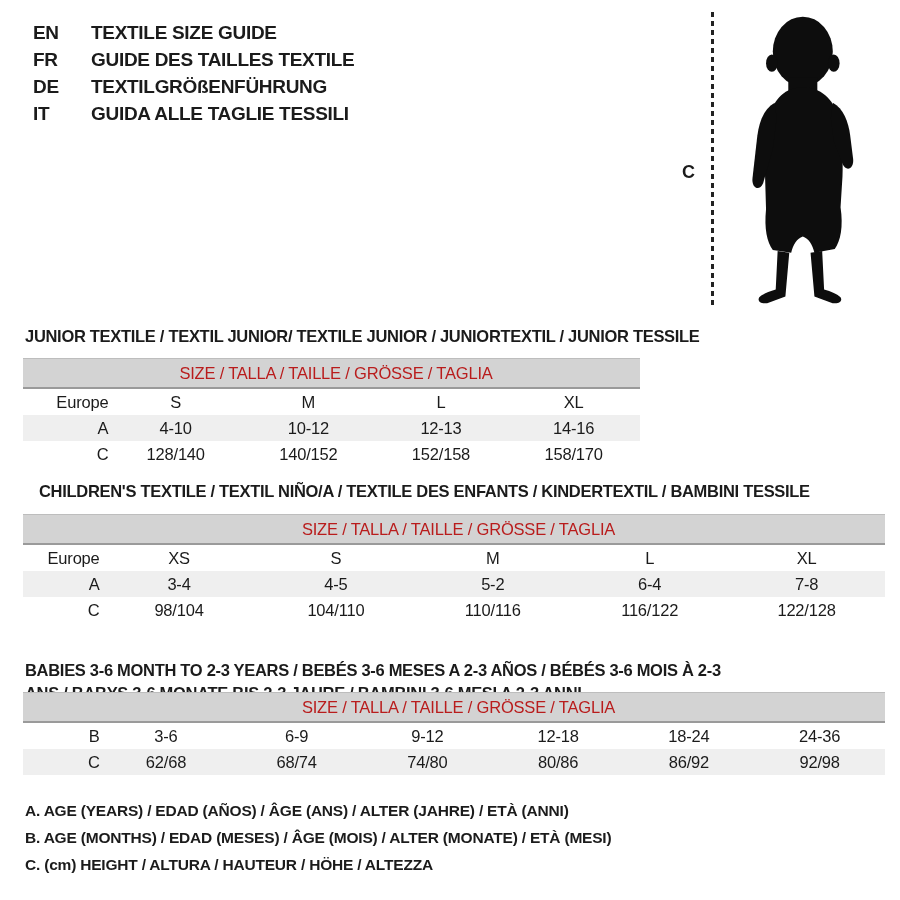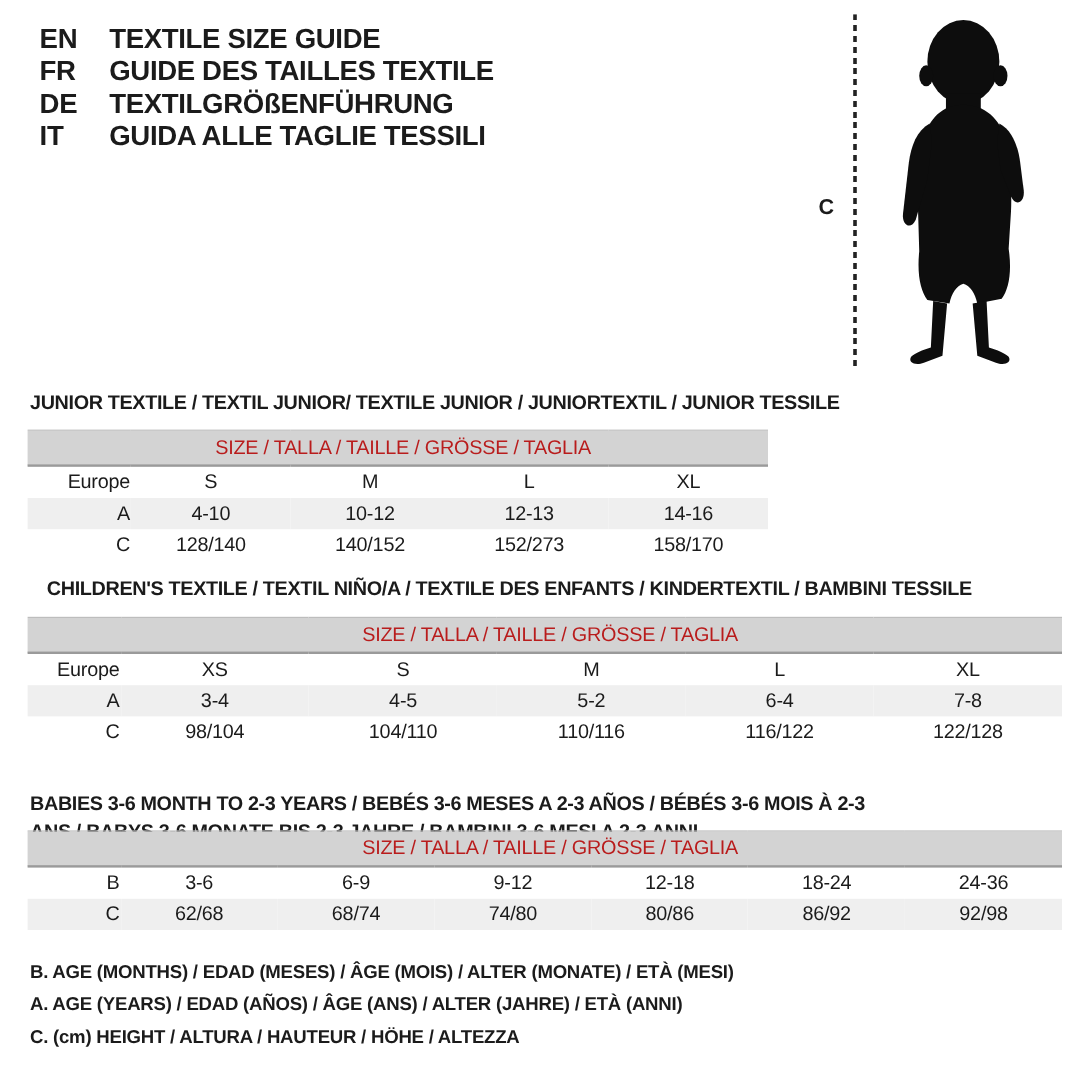--- a/index.html
+++ b/index.html
@@ -6,21 +6,21 @@
   body{
     width:900px;height:900px;background:#ffffff;
     font-family:"Liberation Sans", sans-serif;color:#1b1b1b;
     -webkit-font-smoothing:antialiased;
   }
   .page{position:relative;width:900px;height:900px;overflow:hidden;background:#fff;}
 
   
   .lang-list{position:absolute;left:33px;top:19px;}
   .lang-row{display:flex;height:27px;align-items:center;
-    font-weight:bold;font-size:23px;letter-spacing:-0.3px;}
+    font-weight:bold;font-size:19px;letter-spacing:-0.3px;}
   .lang-code{width:58px;flex:0 0 58px;}
 
   
   .height-line{position:absolute;left:711px;top:12px;width:3px;height:296px;
     background:repeating-linear-gradient(to bottom,#222 0 5px,transparent 5px 9px);}
   .height-label{position:absolute;left:682px;top:162px;
     font-weight:bold;font-size:18px;}
   .baby-svg{position:absolute;left:722px;top:8px;}
 
   
@@ -115,21 +115,21 @@
         <td class="row-label">A</td>
         <td>4-10</td>
         <td>10-12</td>
         <td>12-13</td>
         <td>14-16</td>
       </tr>
       <tr>
         <td class="row-label">C</td>
         <td>128/140</td>
         <td>140/152</td>
-        <td>152/273</td>
+        <td>152/158</td>
         <td>158/170</td>
       </tr>
     </tbody>
   </table>
 
   <div class="section-title" id="children-title">CHILDREN'S TEXTILE / TEXTIL NIÑO/A / TEXTILE DES ENFANTS / KINDERTEXTIL / BAMBINI TESSILE</div>
   <table class="size-table" id="children-table">
     <colgroup>
         <col style="width:9%">
         <col style="width:18.2%">
@@ -199,18 +199,18 @@
         <td>68/74</td>
         <td>74/80</td>
         <td>80/86</td>
         <td>86/92</td>
         <td>92/98</td>
       </tr>
     </tbody>
   </table>
 
   <div class="legend">
+    <div class="legend-line">A. AGE (YEARS) / EDAD (AÑOS) / ÂGE (ANS) / ALTER (JAHRE) / ETÀ (ANNI)</div>
     <div class="legend-line">B. AGE (MONTHS) / EDAD (MESES) / ÂGE (MOIS) / ALTER (MONATE) / ETÀ (MESI)</div>
-    <div class="legend-line">A. AGE (YEARS) / EDAD (AÑOS) / ÂGE (ANS) / ALTER (JAHRE) / ETÀ (ANNI)</div>
     <div class="legend-line">C. (cm) HEIGHT / ALTURA / HAUTEUR / HÖHE / ALTEZZA</div>
   </div>
 
 </div>
 
 </body></html>

